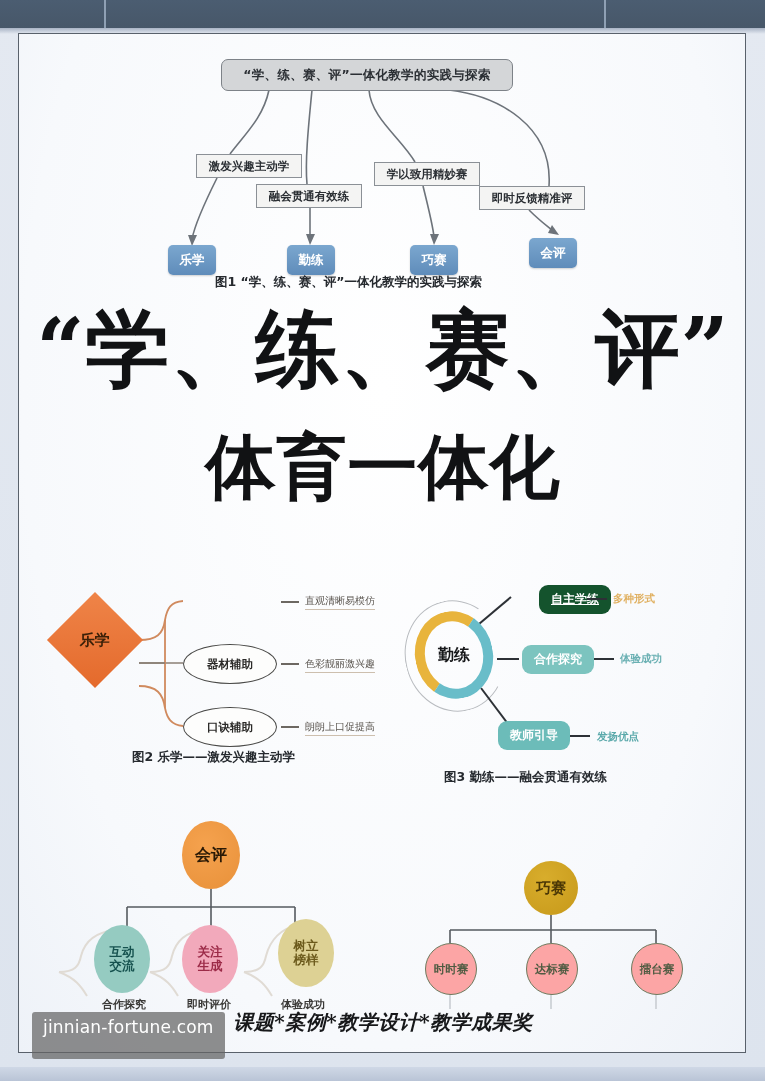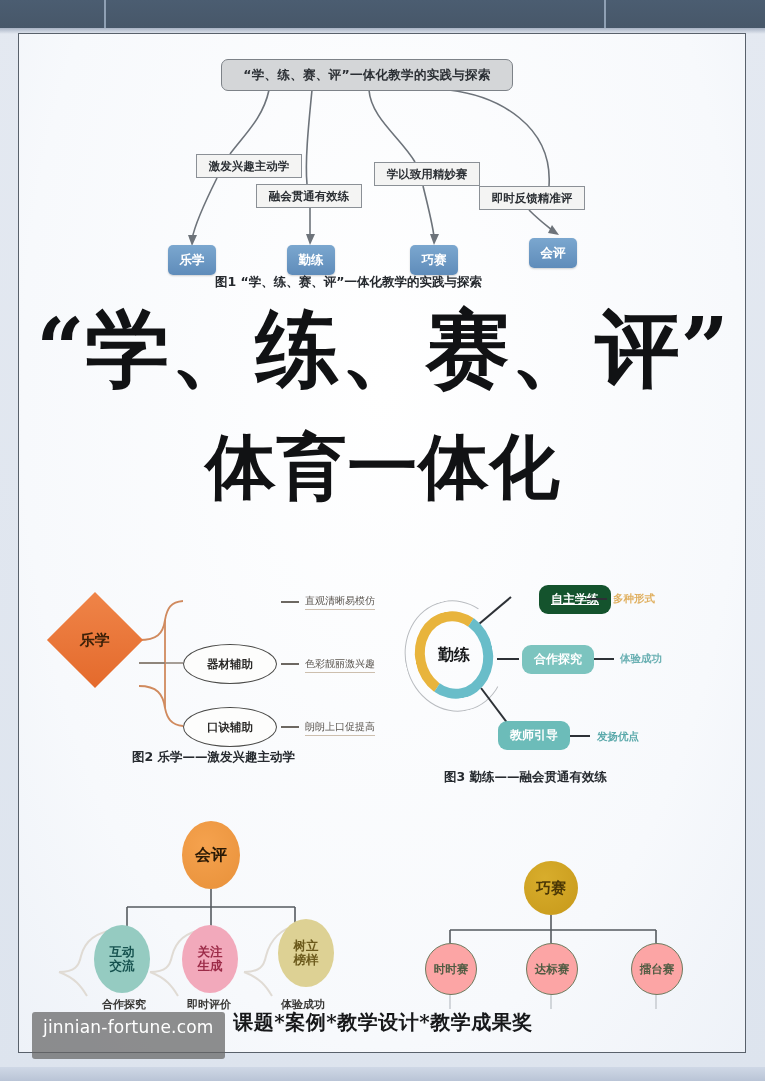--- a/index.html
+++ b/index.html
@@ -346,20 +346,21 @@
   .footer-line {
     position: absolute;
     left: 0; top: 975px;
     width: 728px;
     text-align: center;
     font-size: 20px;
     font-weight: bold;
     color: #17181a;
     font-family: "DejaVu Serif", "Liberation Serif", serif;
     letter-spacing: 0.5px;
+    font-style: italic;
   }
   .watermark {
     position: absolute;
     left: 32px; top: 1012px;
     background: rgba(100,100,100,0.72);
     color: #ffffff;
     font-family: "DejaVu Sans", sans-serif;
     font-size: 17px;
     padding: 5px 11px 22px 11px;
     border-radius: 3px;

